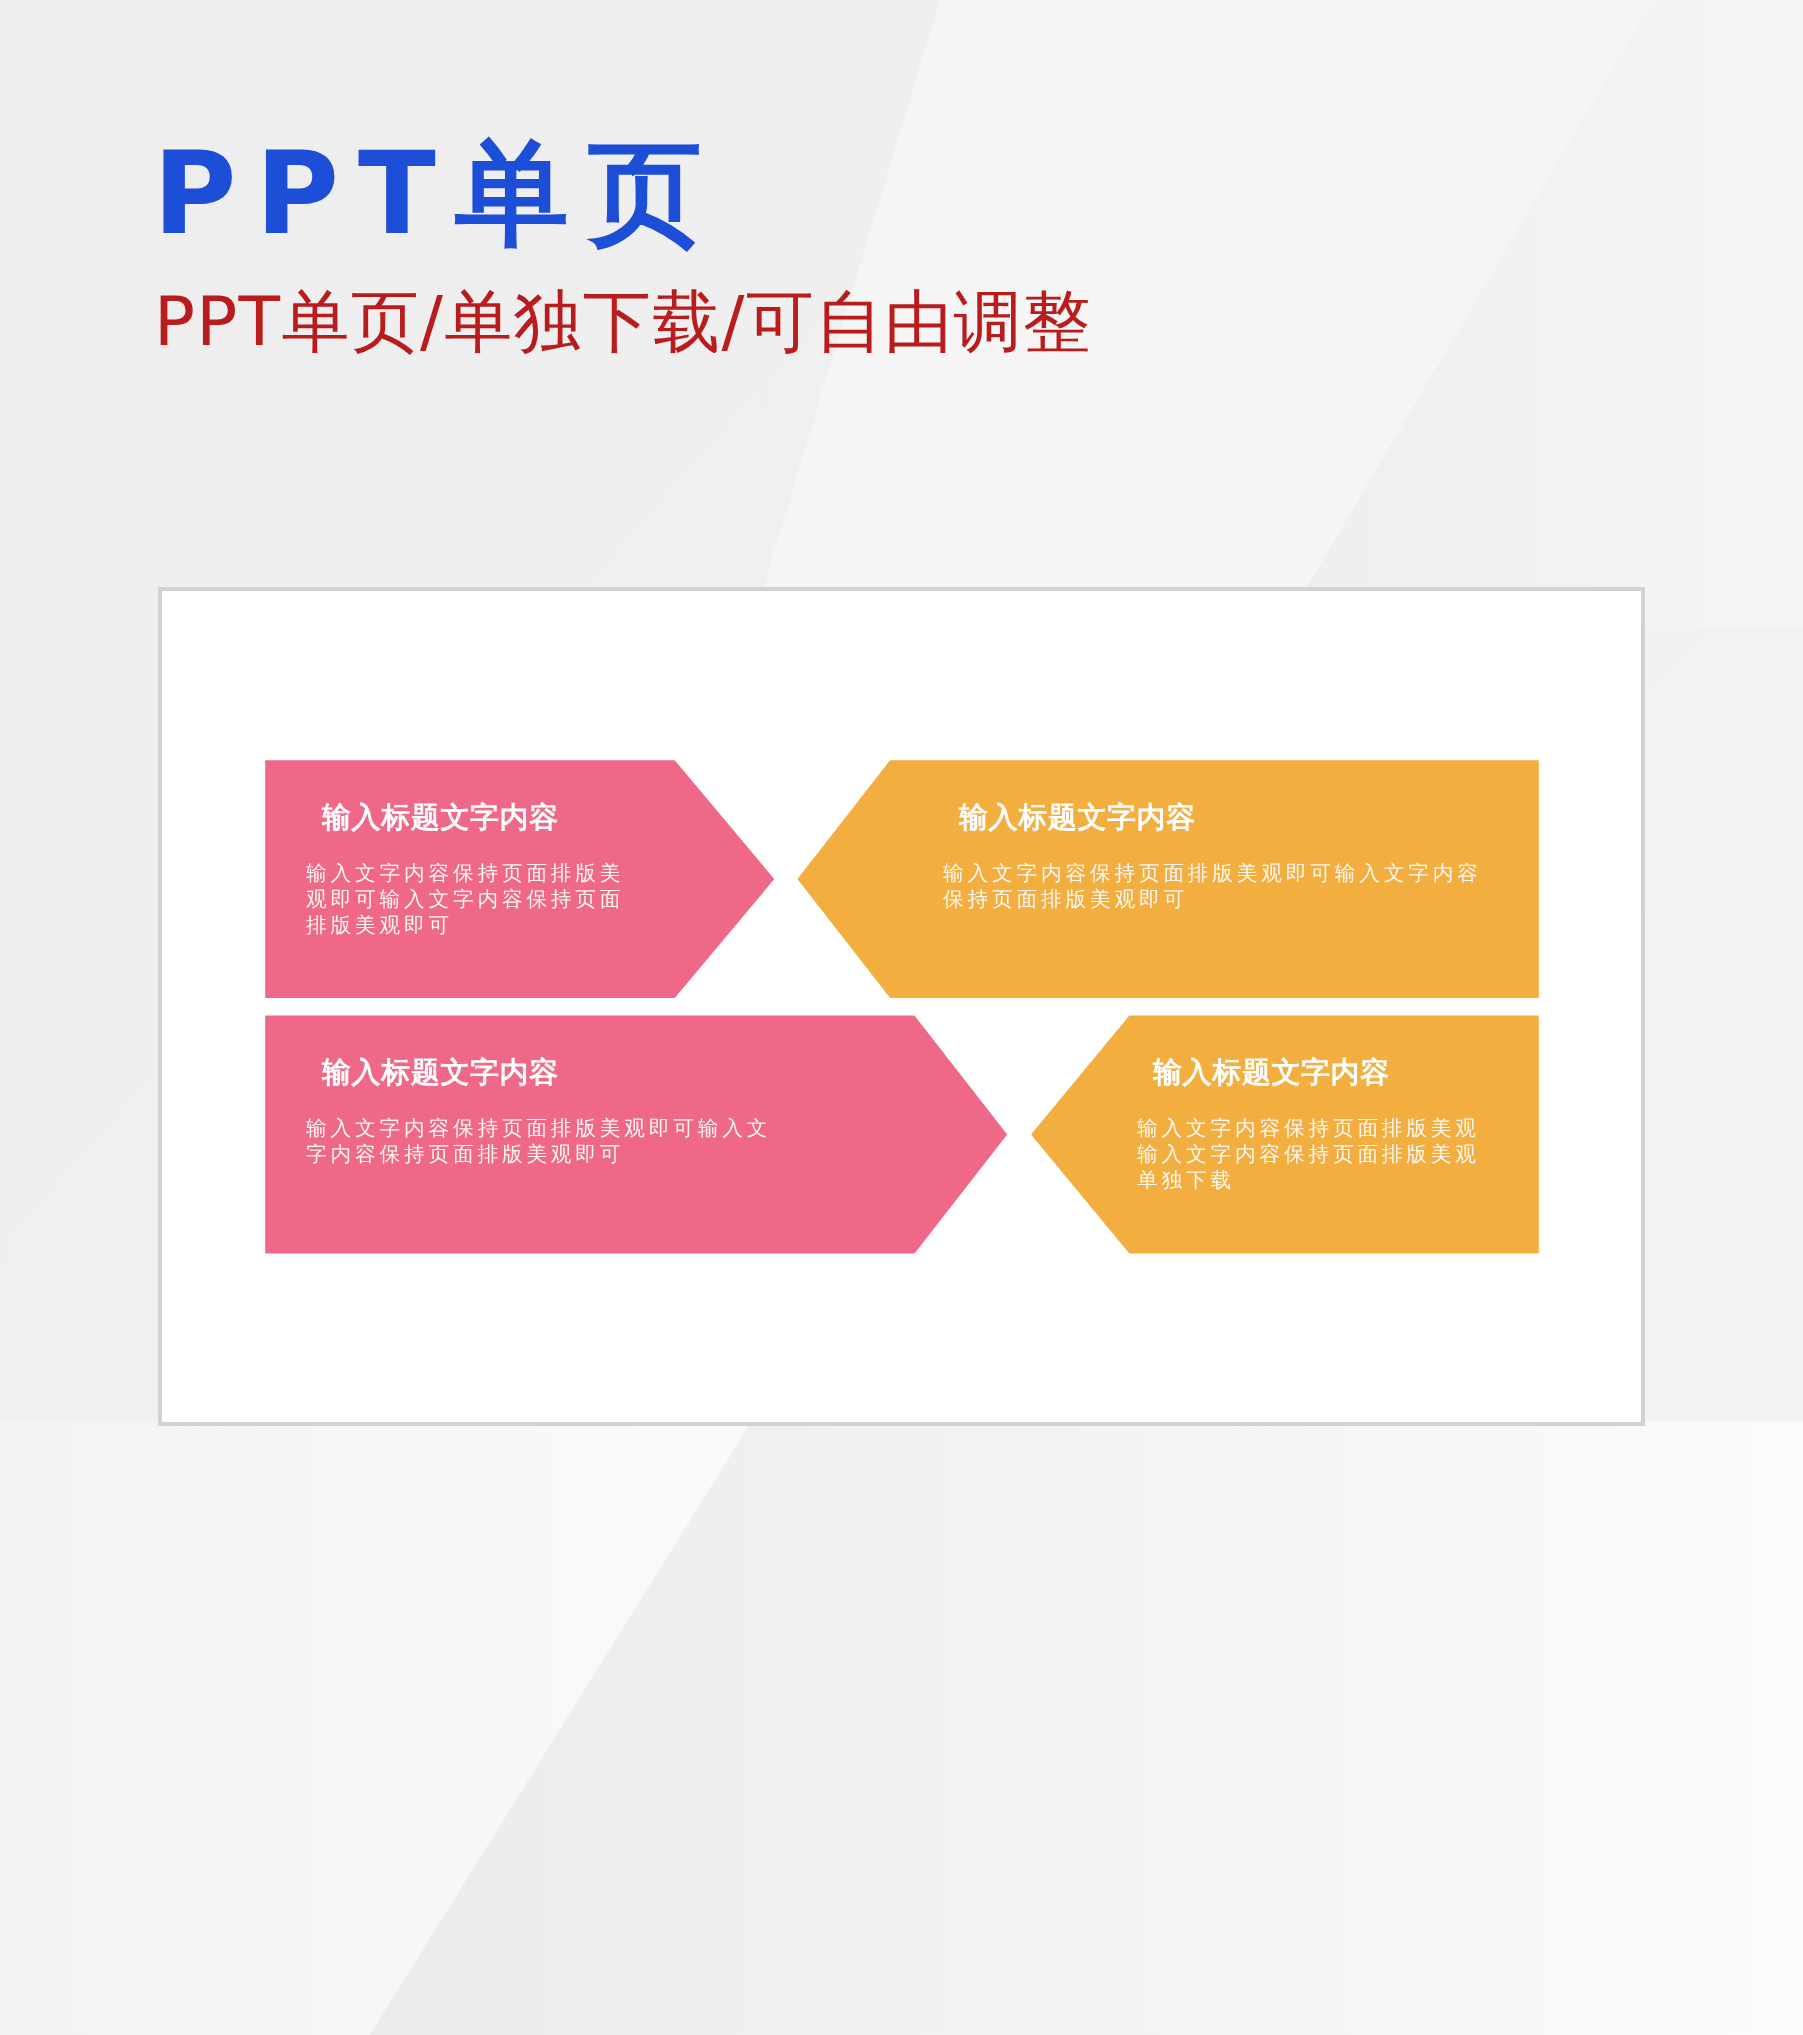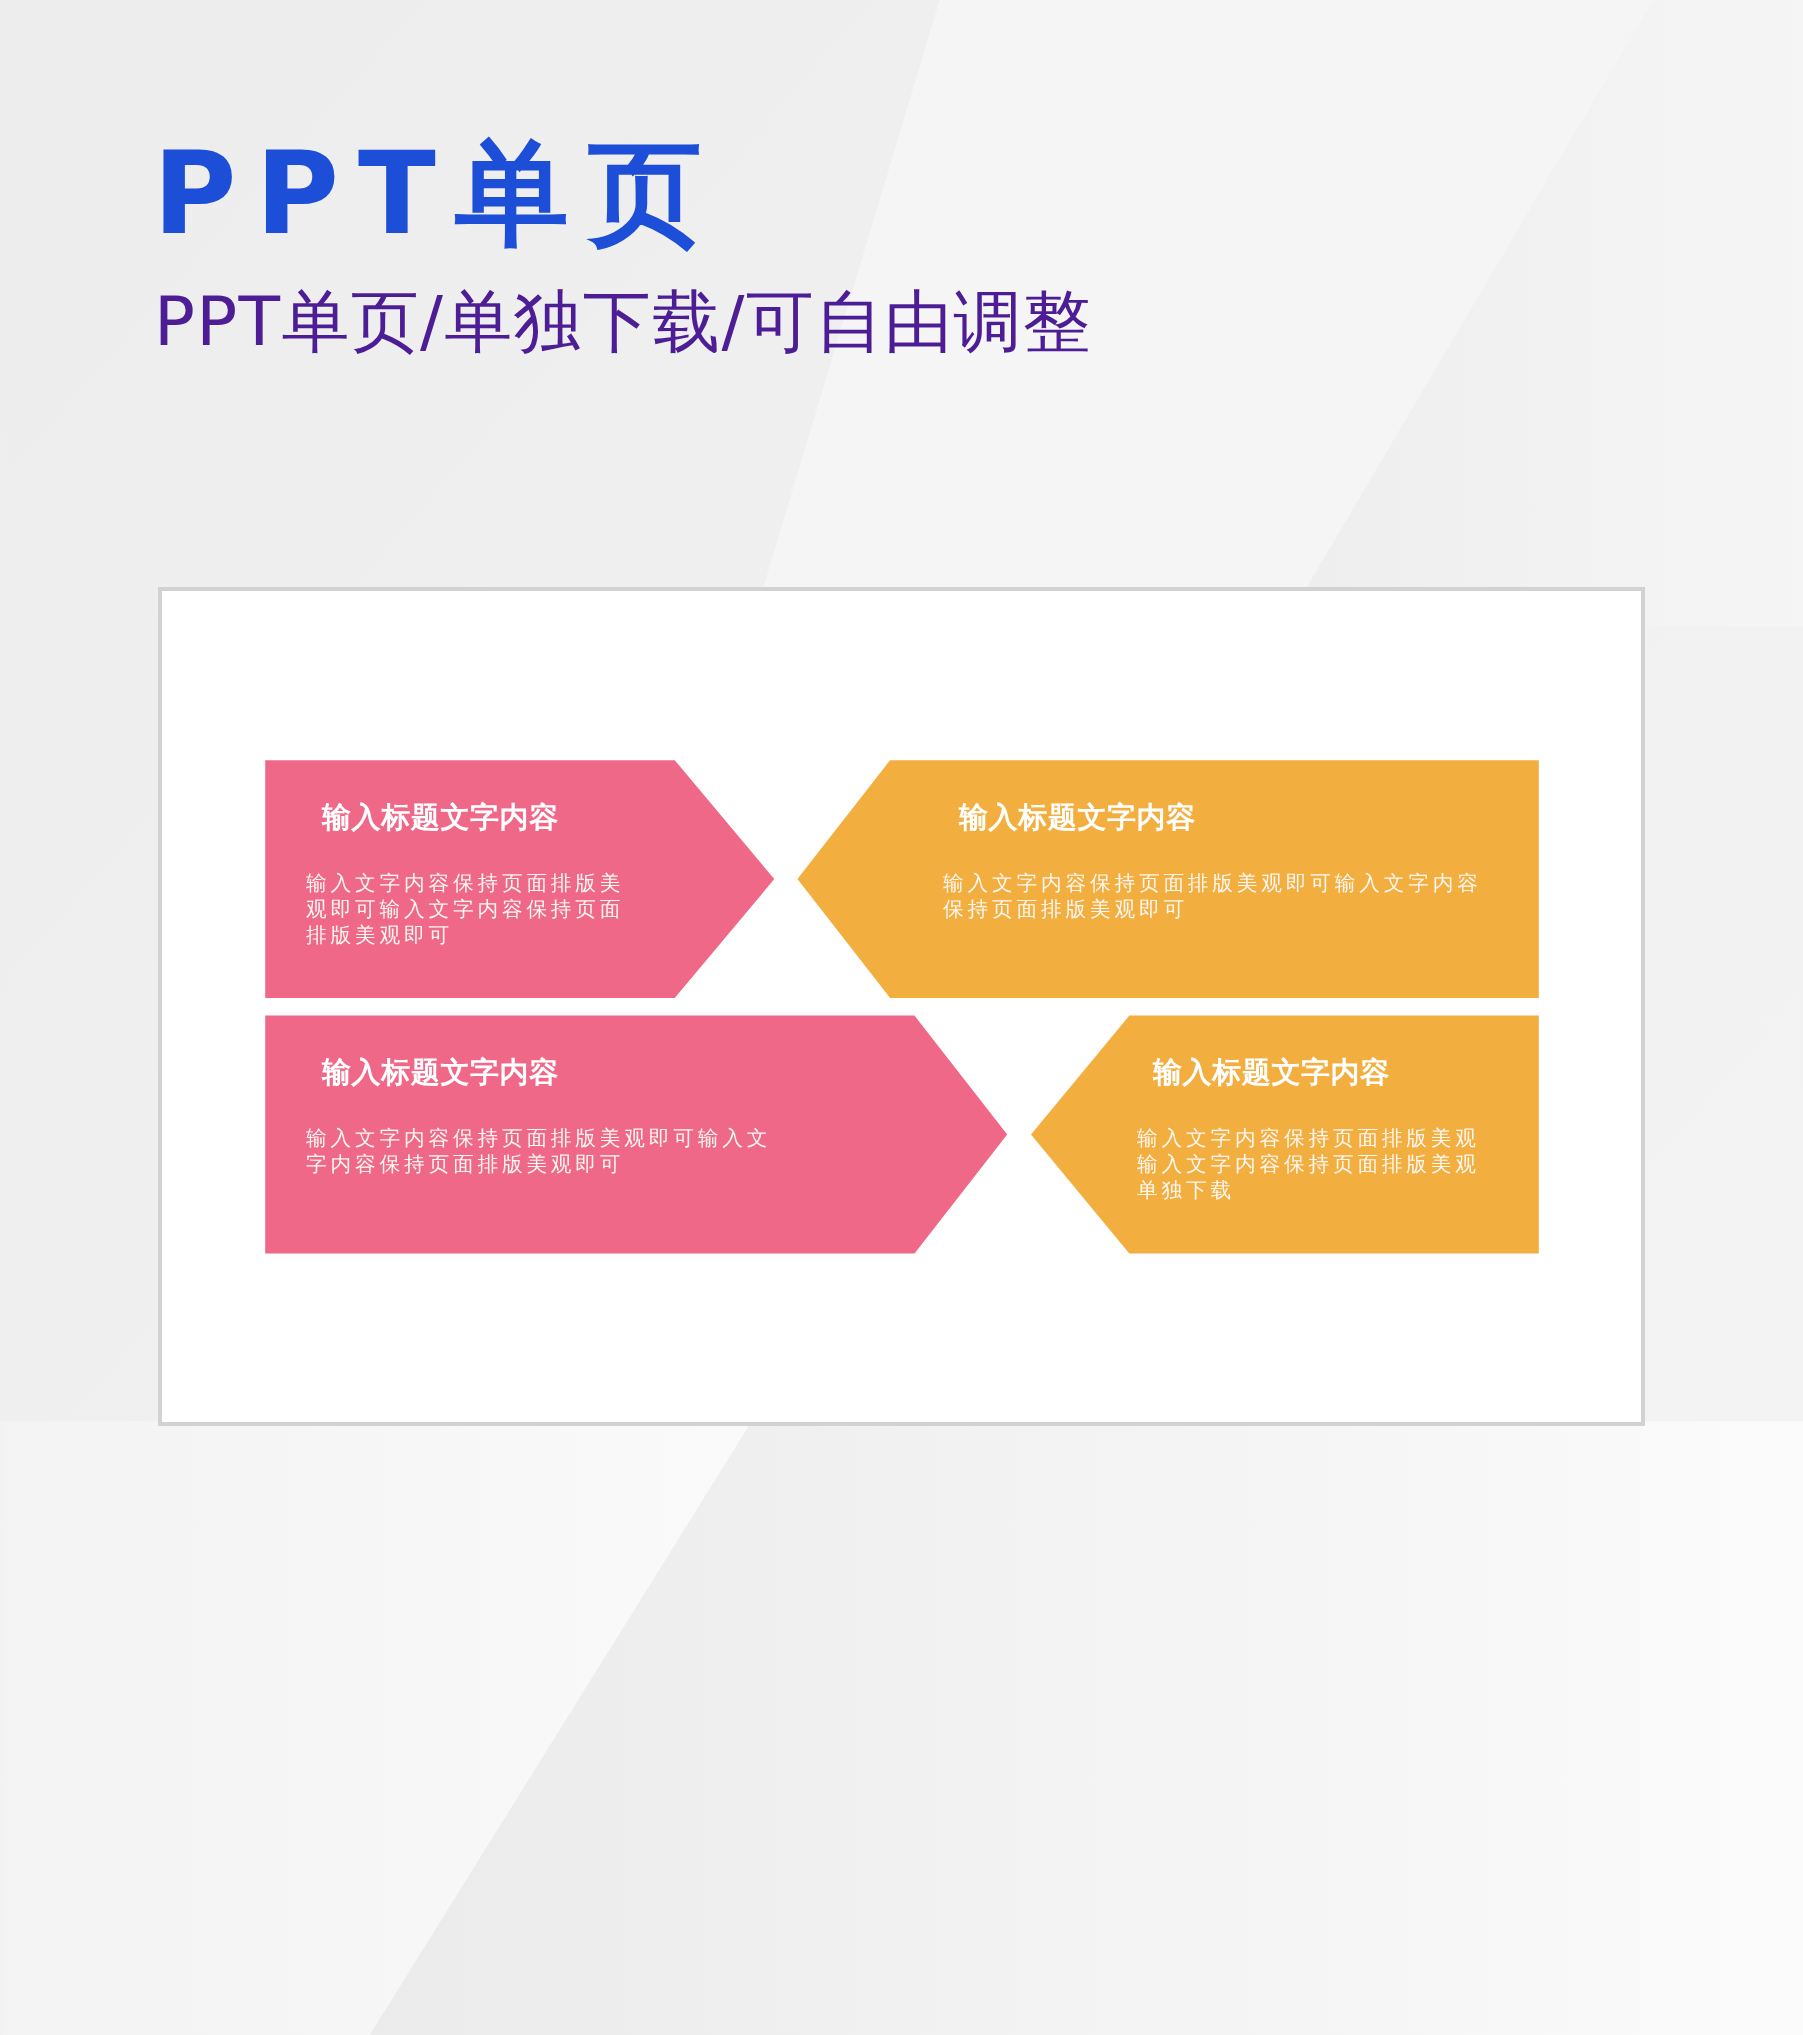--- a/index.html
+++ b/index.html
@@ -11,41 +11,41 @@
   .bg { position: absolute; inset: 0; }
   .bg svg { width: 1804px; height: 2035px; display: block; }
 
   .hero-title {
     position: absolute; left: 153px; top: 137px;
     font-size: 114px; line-height: 1; color: #1d4ed8;
     letter-spacing: 19px; font-weight: 700; white-space: nowrap;
   }
   .hero-subtitle {
     position: absolute; left: 154px; top: 288px;
-    font-size: 68px; line-height: 1; color: #4c1d95;
+    font-size: 68px; line-height: 1; color: #b91c1c;
     letter-spacing: 1.3px; white-space: nowrap;
   }
 
   .slide-frame {
     position: absolute; left: 158px; top: 587px;
     width: 1479px; height: 831px;
     background: #ffffff; border: 4.4px solid #d2d2d2;
   }
 
   .card-shape { position: absolute; left: 0; top: 0; width: 1804px; height: 2035px; pointer-events: none; }
   .card-shape polygon { pointer-events: auto; }
 
   .card-text { position: absolute; color: #ffffff; }
   .card-title {
     font-size: 29px; font-weight: 700; line-height: 1; white-space: nowrap;
     letter-spacing: 0.6px;
     margin-left: 16px;
   }
   .card-body {
-    margin-top: 38px;
+    margin-top: 28px;
     font-size: 20.7px; line-height: 26px; letter-spacing: 3.8px;
     color: #fff7f2;
   }
 </style>
 </head>
 <body>
 
 <div class="bg">
   <svg viewBox="0 0 2880 3250" xmlns="http://www.w3.org/2000/svg">
     <defs>

